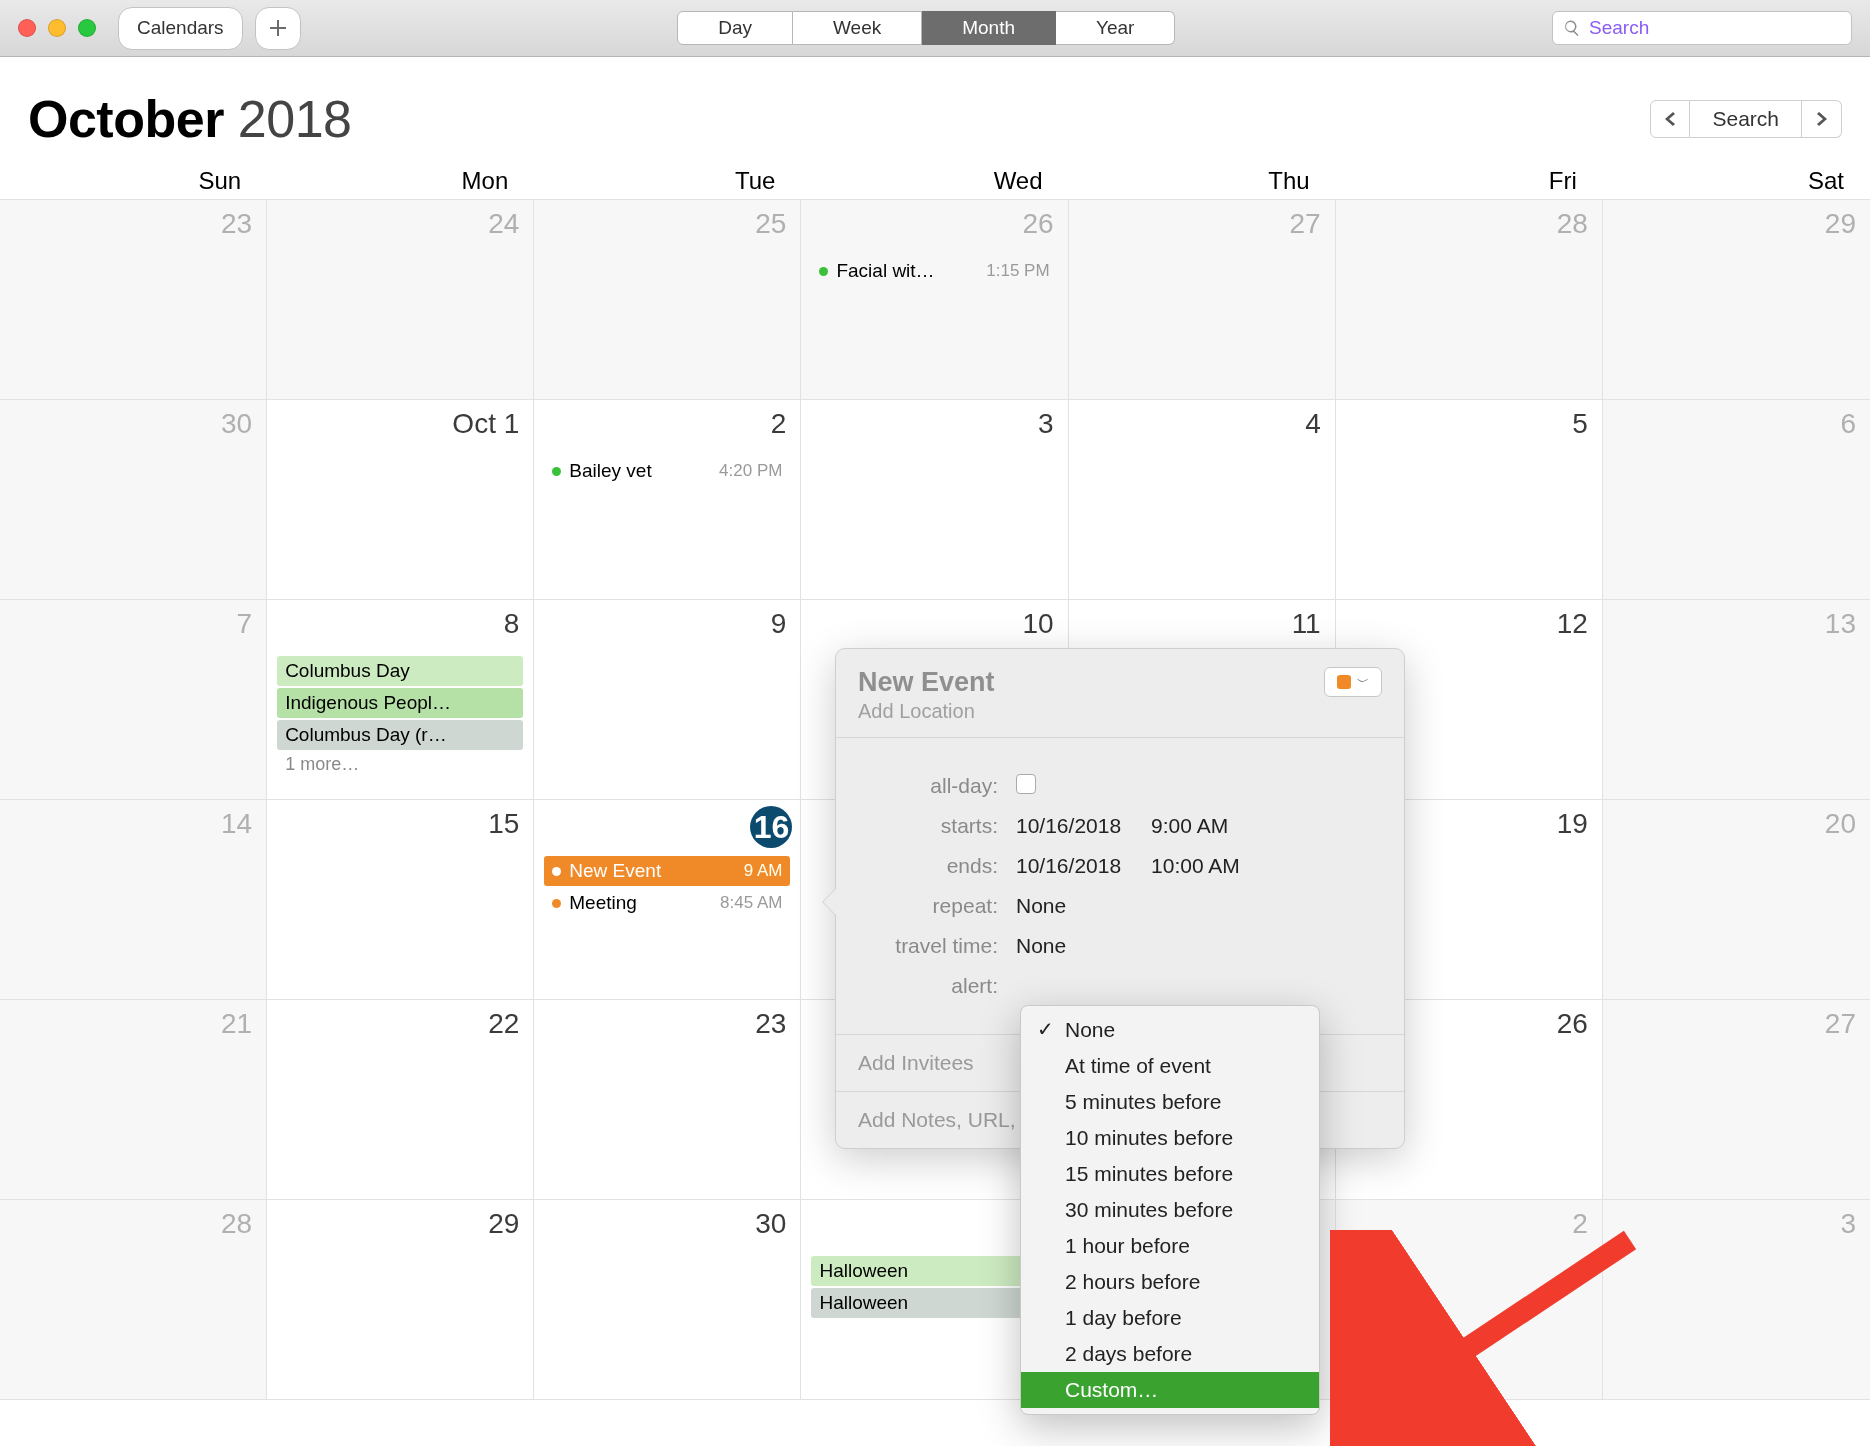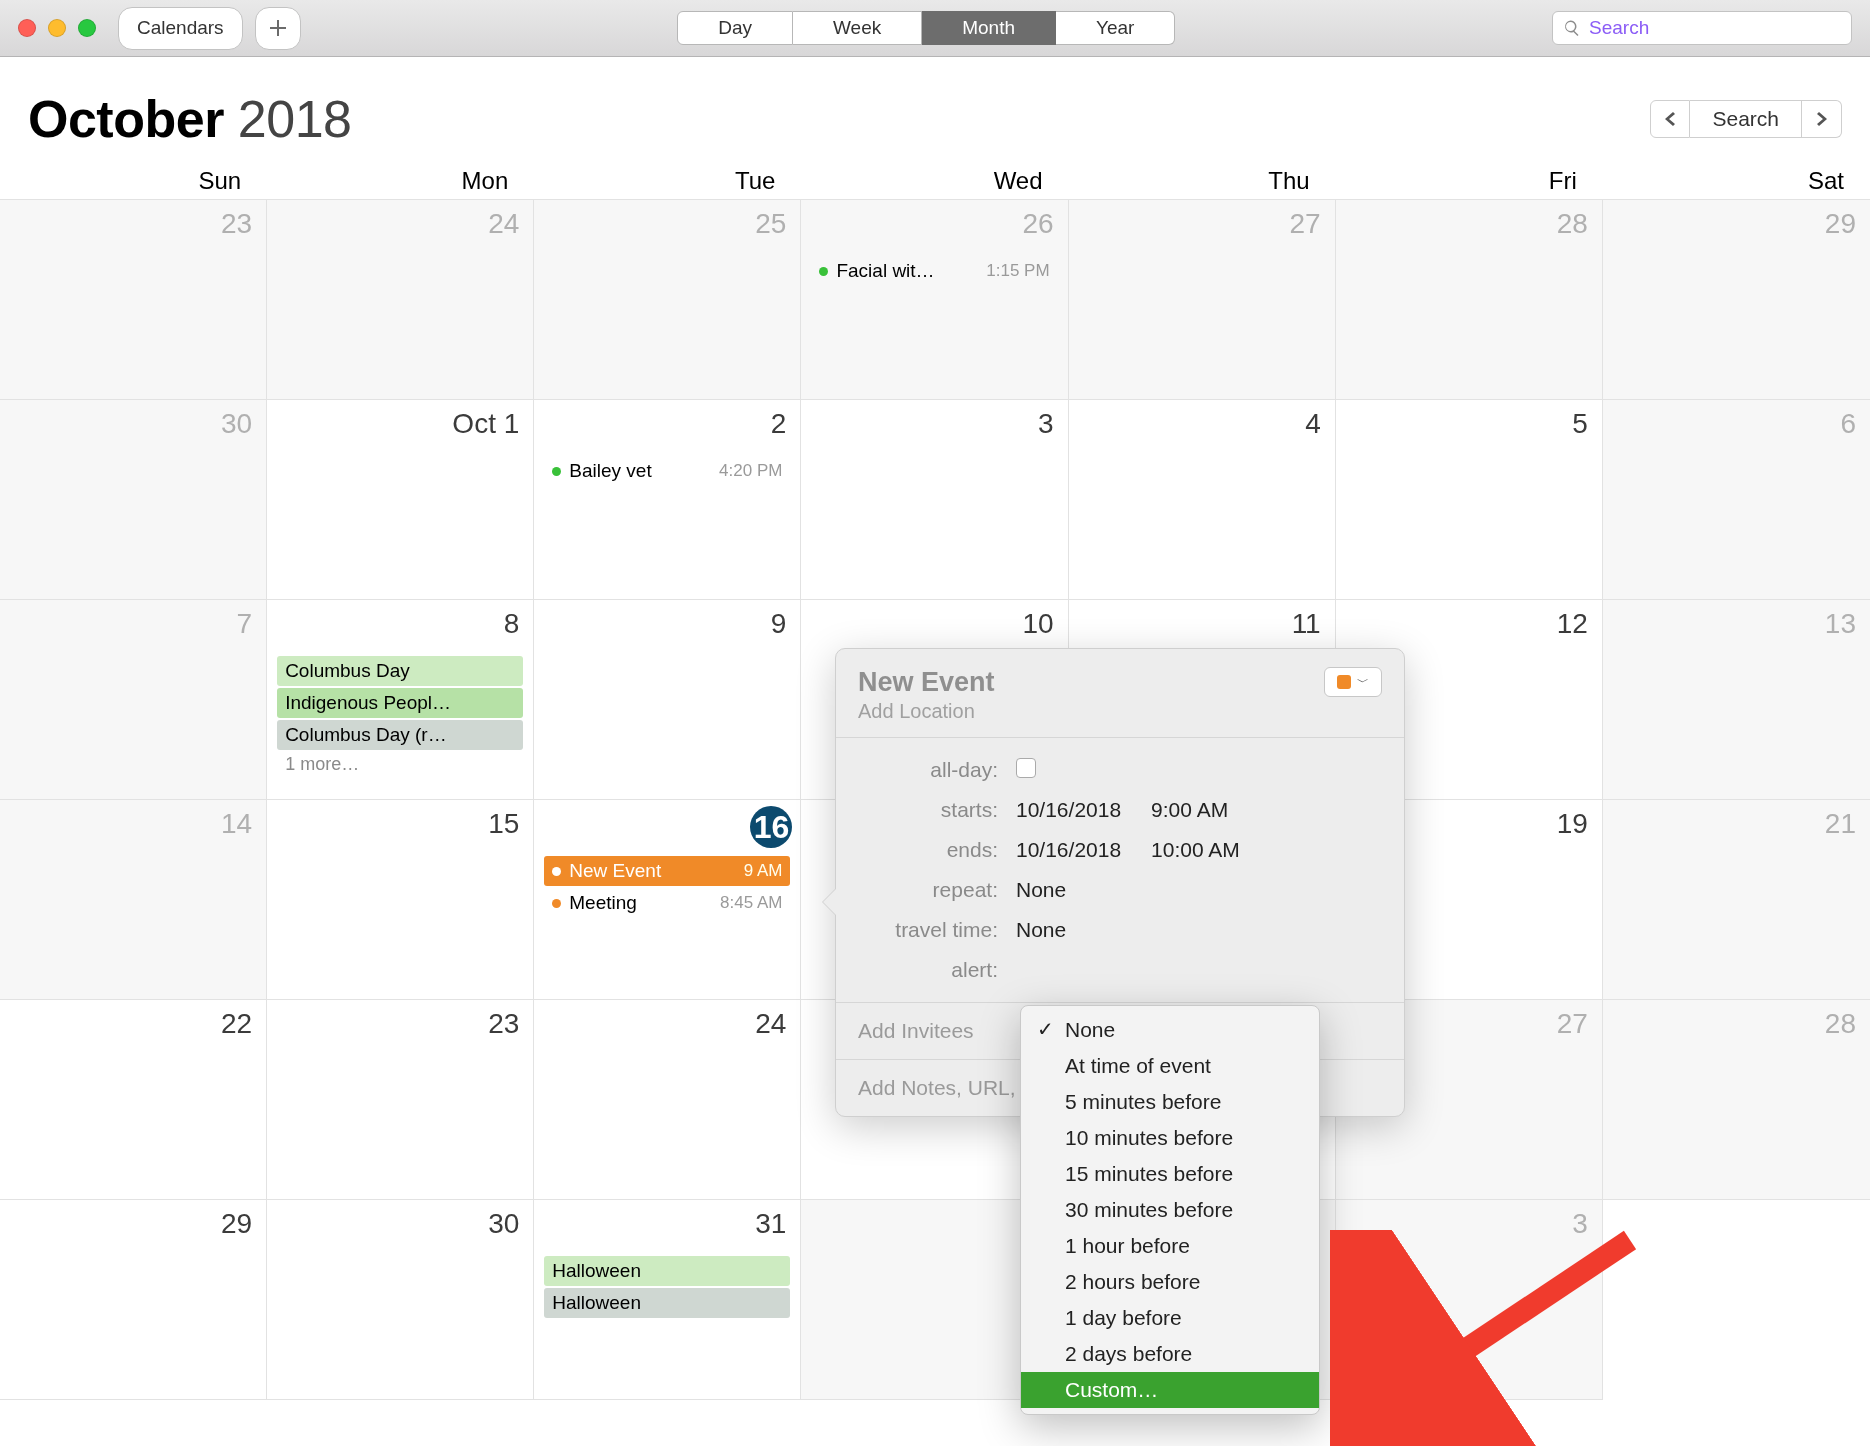--- a/index.html
+++ b/index.html
@@ -104,21 +104,21 @@
 }
 .po-hdr { padding: 18px 22px 14px 22px; display: flex; justify-content: space-between; }
 .po-hdr .titles .t1 { font-size: 27px; font-weight: 600; color: #8f8f8f; }
 .po-hdr .titles .t2 { font-size: 20px; color: #a0a0a0; margin-top: 2px; }
 .cal-pick {
   background: #fff; border: 1px solid #c7c7c7; border-radius: 6px; height: 30px; width: 58px;
   display: flex; align-items: center; justify-content: center; gap: 6px;
 }
 .cal-pick .sq { width: 14px; height: 14px; background: #f08a28; border-radius: 3px; }
 .cal-pick .chev { font-size: 12px; color: #555; }
-.po-body { border-top: 1px solid #d6d6d6; padding: 12px 22px; }
+.po-body { border-top: 1px solid #d6d6d6; padding: 28px 22px; }
 .row { display: grid; grid-template-columns: 140px 1fr; gap: 18px; padding: 8px 0; font-size: 21px; }
 .row .lbl { text-align: right; color: #8a8a8a; }
 .row .val { color: #222; display: flex; gap: 30px; }
 .chkbx { width: 20px; height: 20px; border: 1px solid #aaa; border-radius: 4px; background: #fff; }
 .po-foot { border-top: 1px solid #d6d6d6; }
 .po-ft-row { padding: 16px 22px; color: #9a9a9a; font-size: 21px; border-top: 1px solid #d6d6d6; }
 .po-ft-row:first-child { border-top: none; }
 
 
 .dropdown {
@@ -309,20 +309,23 @@
     <div class="cell">
       <div class="daynum">17</div>
     </div>
     <div class="cell">
       <div class="daynum">18</div>
     </div>
     <div class="cell">
       <div class="daynum">19</div>
     </div>
     <div class="cell out">
+      <div class="daynum">20</div>
+    </div>
+    <div class="cell out">
       <div class="daynum">21</div>
     </div>
     <div class="cell">
       <div class="daynum">22</div>
     </div>
     <div class="cell">
       <div class="daynum">23</div>
     </div>
     <div class="cell">
       <div class="daynum">24</div>

